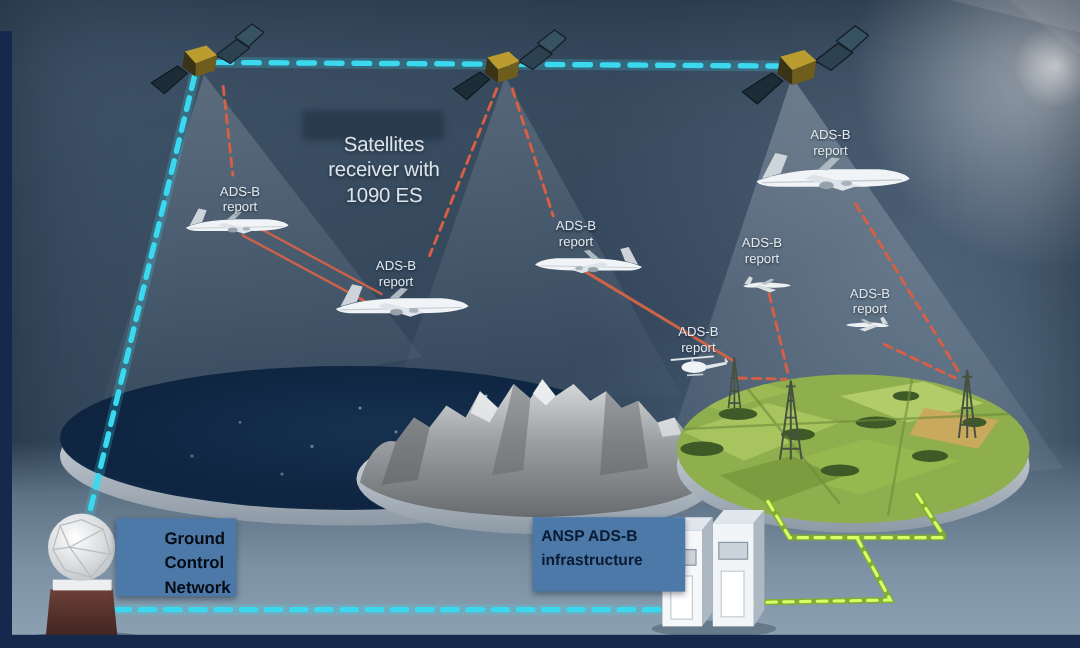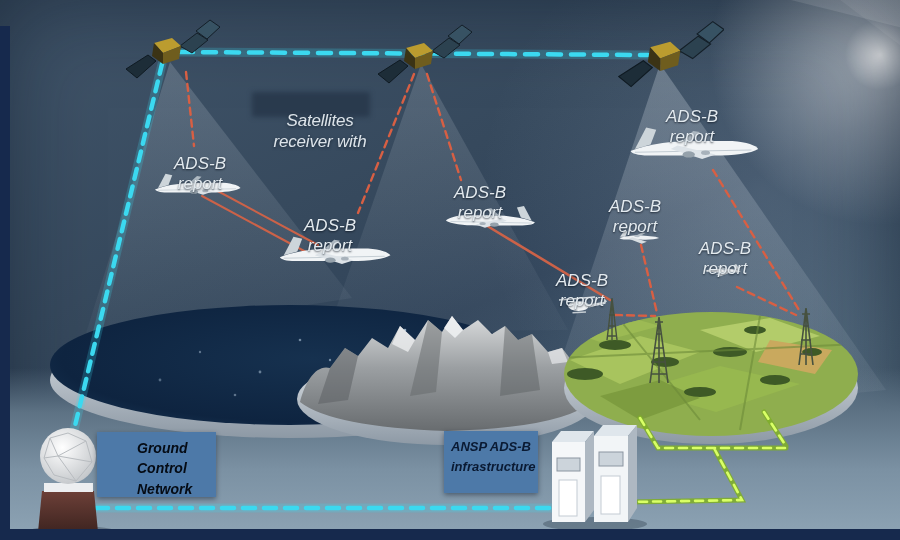--- a/index.html
+++ b/index.html
@@ -4,52 +4,51 @@
 <style>
   html,body{margin:0;padding:0;background:#222;}
   #stage{
     position:relative;width:900px;height:540px;overflow:hidden;
     font-family:"Liberation Sans",sans-serif;
     background:
       radial-gradient(circle at 880px 55px, rgba(255,255,255,.95) 0px, rgba(255,255,255,.45) 35px, rgba(255,255,255,0) 170px),
       radial-gradient(circle at 760px 190px, rgba(185,205,222,.18) 0px, rgba(185,205,222,0) 280px),
       linear-gradient(155deg,#41556a 0%,#36495d 38%,#31445a 55%,#496074 78%,#5f7689 100%);
     box-shadow:inset 0 0 90px rgba(8,18,32,.55);
-    font-style:italic;
   }
   .floor{
     position:absolute;left:0;top:0;width:900px;height:540px;
     background:linear-gradient(180deg, rgba(95,116,134,0) 368px, #5d7284 412px, #7b91a3 470px, #8ba1b2 528px);
   }
   .ray{position:absolute;right:-60px;top:-30px;width:760px;background:linear-gradient(90deg, rgba(255,255,255,0), rgba(255,255,255,.10) 82%);transform-origin:right top;}
   .ray.r1{height:70px;transform:rotate(14deg);}
   .ray.r2{height:46px;transform:rotate(26deg);opacity:.8;}
   .ray.r3{height:96px;transform:rotate(37deg);opacity:.55;}
   svg#scene{position:absolute;left:0;top:0;z-index:2;}
   .overlay{position:absolute;z-index:3;}
   .blur-box{left:252px;top:92px;width:118px;height:25px;background:rgba(40,56,76,.92);filter:blur(2.5px);border-radius:2px;}
   .caption{
     left:243px;top:110px;width:154px;text-align:center;color:#dde4ea;
     font-size:17px;line-height:1.24;font-weight:400;letter-spacing:-.2px;
     text-shadow:0 1px 3px rgba(10,20,30,.6);
   }
   .caption span{display:block;}
   .adsb-label{
     width:60px;margin-left:-30px;margin-top:-13px;text-align:center;
-    color:#e3eaef;font-size:17px;line-height:1.15;font-weight:400;
+    color:#e3eaef;font-size:11px;line-height:1.15;font-weight:400;
     text-shadow:0 1px 2px rgba(10,18,28,.75);
   }
   .adsb-label span{display:block;}
   .tag-box{
     background:#4d79a8;color:#050b14;font-weight:bold;
     box-shadow:0 2px 5px rgba(10,20,35,.45);
     padding:6px 7px;box-sizing:border-box;
   }
-  .gcn-box{left:97px;top:432px;width:119px;height:65px;font-size:14px;line-height:1.45;padding-left:40px;}
-  .ansp-box{left:444px;top:431px;width:94px;height:62px;font-size:13px;line-height:1.5;color:#0a1a33;}
+  .gcn-box{left:97px;top:432px;width:100px;height:65px;font-size:14px;line-height:1.45;padding-left:40px;}
+  .ansp-box{left:444px;top:431px;width:127px;height:62px;font-size:13px;line-height:1.5;color:#0a1a33;}
   .edge-left{left:0;top:26px;width:10px;height:514px;background:#16294d;z-index:5;}
   .edge-bottom{left:0;top:529px;width:900px;height:11px;background:#16294d;z-index:5;}
 </style>
 </head>
 <body>
 
 <div id="stage">
 
   <div class="floor"></div>
   <div class="ray r1"></div>
@@ -258,20 +257,21 @@
       <rect x="557" y="458" width="23" height="13" fill="#ccd4db" stroke="#8b96a1"></rect>
       <rect x="559" y="480" width="18" height="36" fill="#ffffff" stroke="#c3cbd3"></rect>
     </g>
   </svg>
 
   <div class="overlay blur-box"></div>
 
   <div class="overlay caption">
     <span>Satellites</span>
     <span>receiver with</span>
+    <span>1090 ES</span>
   </div>
 
   <div class="overlay adsb-label" style="left:200px;top:167px;">
     <span>ADS-B</span>
       <span>report</span>
   </div>
   <div class="overlay adsb-label" style="left:330px;top:229px;">
     <span>ADS-B</span>
       <span>report</span>
   </div>

